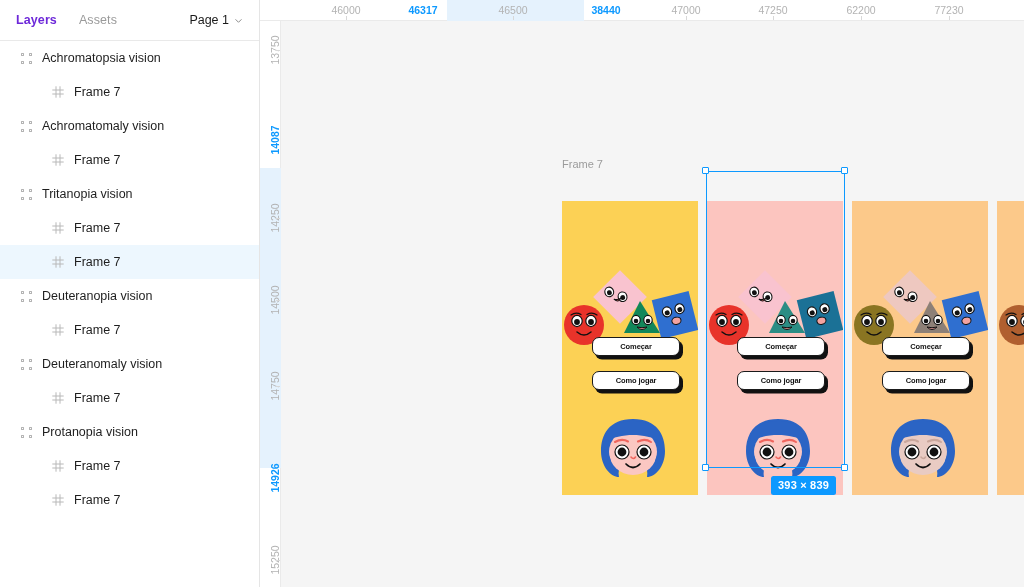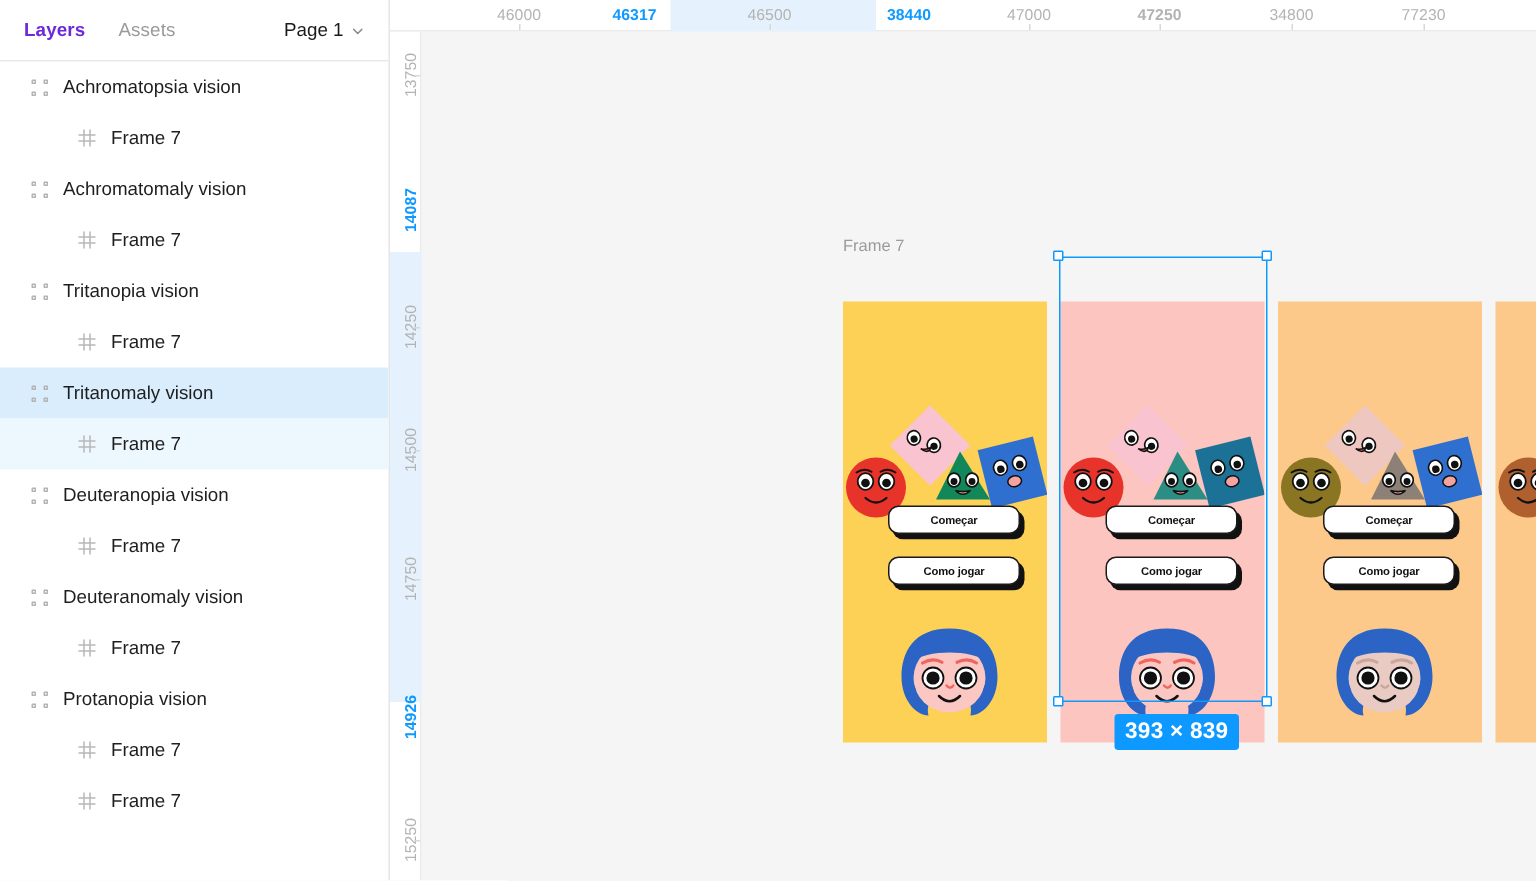--- a/index.html
+++ b/index.html
@@ -181,27 +181,28 @@
     border-radius: 1px;
   }
   .handle.tl { left: -4.5px; top: -4.5px; }
   .handle.tr { right: -4.5px; top: -4.5px; }
   .handle.bl { left: -4.5px; bottom: -4.5px; }
   .handle.br { right: -4.5px; bottom: -4.5px; }
   #size-badge {
     position: absolute;
     background: #0d99ff;
     color: #ffffff;
-    font-size: 15px;
+    font-size: 11px;
     font-weight: 700;
     padding: 3px 7px 4px;
     border-radius: 2.5px;
     white-space: nowrap;
     z-index: 31;
     letter-spacing: .2px;
+    margin-left: 28px;
   }
 
   
   .shapes { position: absolute; }
   .game-btn {
     position: absolute;
     background: #ffffff;
     border: 1.6px solid #1a1a1a;
     border-radius: 7px;
     box-shadow: 3px 3.5px 0 #111111;
@@ -284,31 +285,20 @@
           <div class="layer-label">Tritanopia vision</div>
         </div>
         <div class="layer-row depth1">
           <div class="ico">
             <svg class="ico-frame" viewBox="0 0 12 12">
               <path d="M4 0.7 L4 11.3 M8 0.7 L8 11.3 M0.7 4 L11.3 4 M0.7 8 L11.3 8" stroke="#b8b8b8" stroke-width="1" stroke-linecap="round"></path>
             </svg>
           </div>
           <div class="layer-label">Frame 7</div>
         </div>
-        <div class="layer-row depth0 selected">
-          <div class="ico">
-            <div class="ico-component">
-              <span></span>
-              <span></span>
-              <span></span>
-              <span></span>
-            </div>
-          </div>
-          <div class="layer-label">Tritanomaly vision</div>
-        </div>
         <div class="layer-row depth1 child-selected">
           <div class="ico">
             <svg class="ico-frame" viewBox="0 0 12 12">
               <path d="M4 0.7 L4 11.3 M8 0.7 L8 11.3 M0.7 4 L11.3 4 M0.7 8 L11.3 8" stroke="#b8b8b8" stroke-width="1" stroke-linecap="round"></path>
             </svg>
           </div>
           <div class="layer-label">Frame 7</div>
         </div>
         <div class="layer-row depth0">
           <div class="ico">
@@ -383,23 +373,23 @@
     <div id="ruler-h">
         <div class="hl" style="left: 187px; width: 137px;"></div>
         <div class="rtick-h" style="left: 86px;">46000</div>
         <div class="rmark-h" style="left: 86px;"></div>
         <div class="rtick-h sel" style="left: 163px;">46317</div>
         <div class="rtick-h" style="left: 253px;">46500</div>
         <div class="rmark-h" style="left: 253px;"></div>
         <div class="rtick-h sel" style="left: 346px;">38440</div>
         <div class="rtick-h" style="left: 426px;">47000</div>
         <div class="rmark-h" style="left: 426px;"></div>
-        <div class="rtick-h" style="left: 513px; font-weight: bold;">47250</div>
+        <div class="rtick-h" style="left: 513px;">47250</div>
         <div class="rmark-h" style="left: 513px;"></div>
-        <div class="rtick-h" style="left: 601px;">34800</div>
+        <div class="rtick-h" style="left: 601px;">62200</div>
         <div class="rmark-h" style="left: 601px;"></div>
         <div class="rtick-h" style="left: 689px;">77230</div>
         <div class="rmark-h" style="left: 689px;"></div>
       </div>
     <div id="ruler-v">
         <div class="hl" style="top: 147px; height: 300px;"></div>
         <div class="rtick-v" style="top: 13px; height: 32px; line-height: 32px;"><span>13750</span></div>
         <div class="rmark-v" style="top: 29px;"></div>
         <div class="rtick-v sel" style="top: 103px; height: 32px; line-height: 32px;"><span>14087</span></div>
         <div class="rtick-v" style="top: 181px; height: 32px; line-height: 32px;"><span>14250</span></div>

